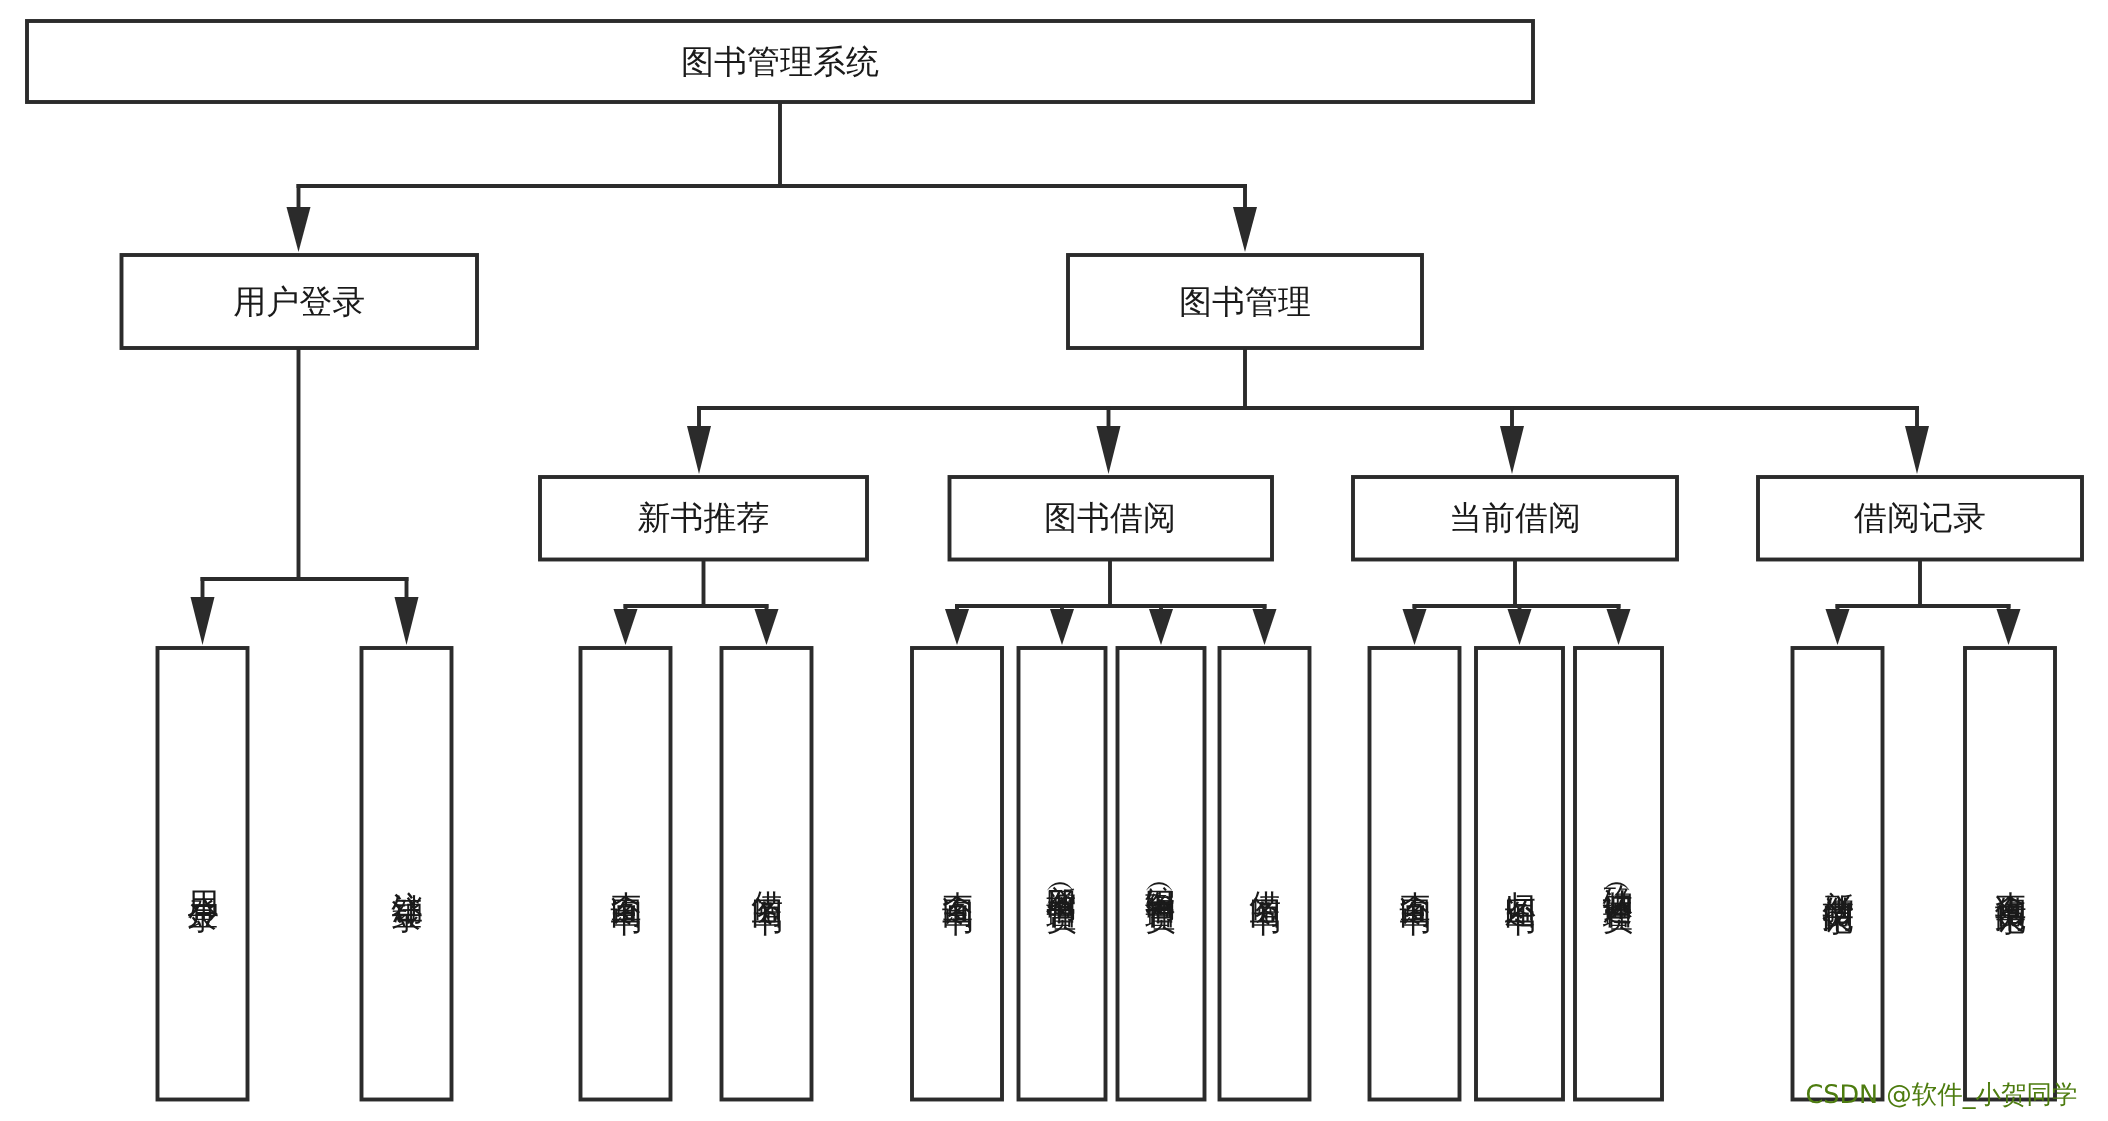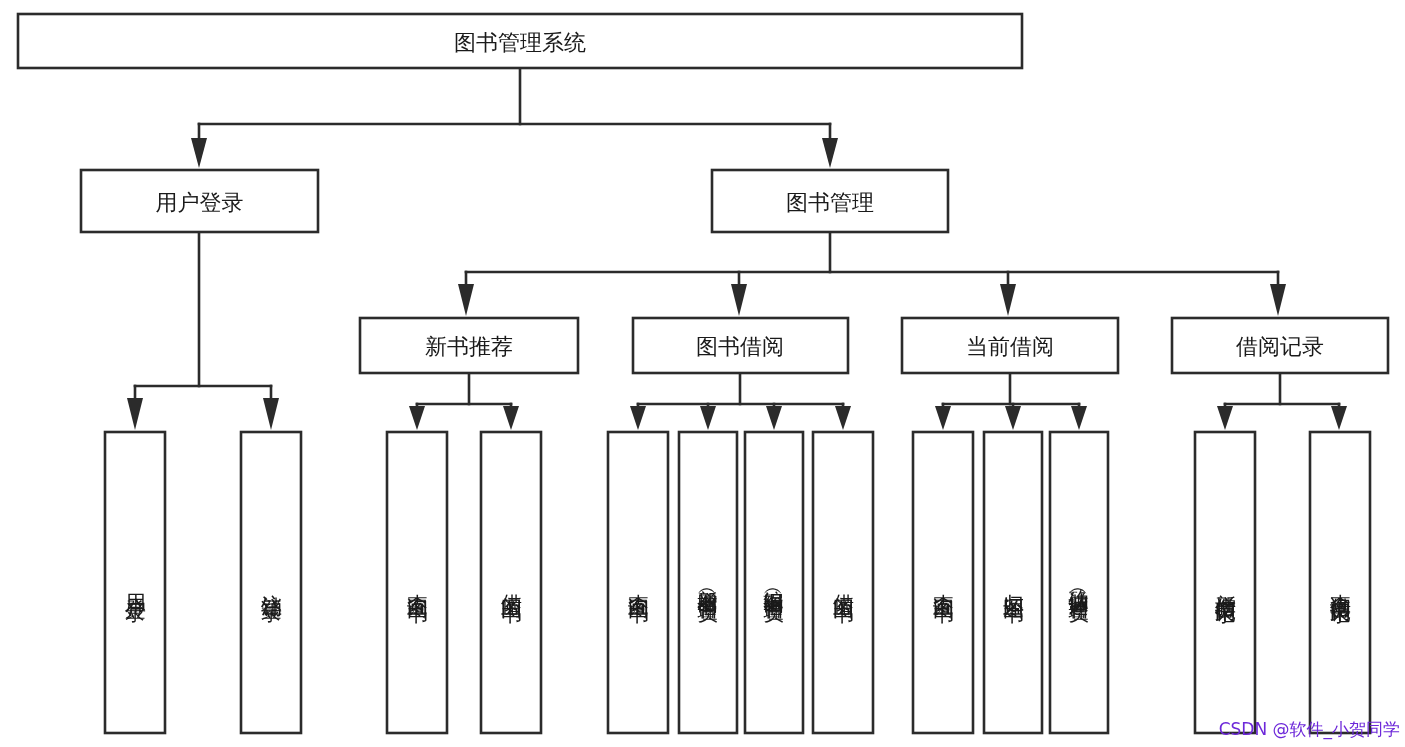--- a/index.html
+++ b/index.html
@@ -58,25 +58,25 @@
     color: #1a1a1a;
     letter-spacing: 3px;
     display: flex;
     align-items: center;
     justify-content: center;
     text-align: center;
     pointer-events: none;
   }
   .watermark {
     position: absolute;
-    right: 5px;
+    right: 20px;
     bottom: 6px;
     font-family: "DejaVu Sans", "Liberation Sans", sans-serif;
     font-size: 17px;
-    color: #6d28d9;
+    color: #4d7c0f;
     white-space: nowrap;
   }
 </style>
 </head>
 <body>
 
 <div id="diagram-root">
 
   <svg class="diagram-canvas" viewBox="0 0 1405 747">
     <defs></defs>

